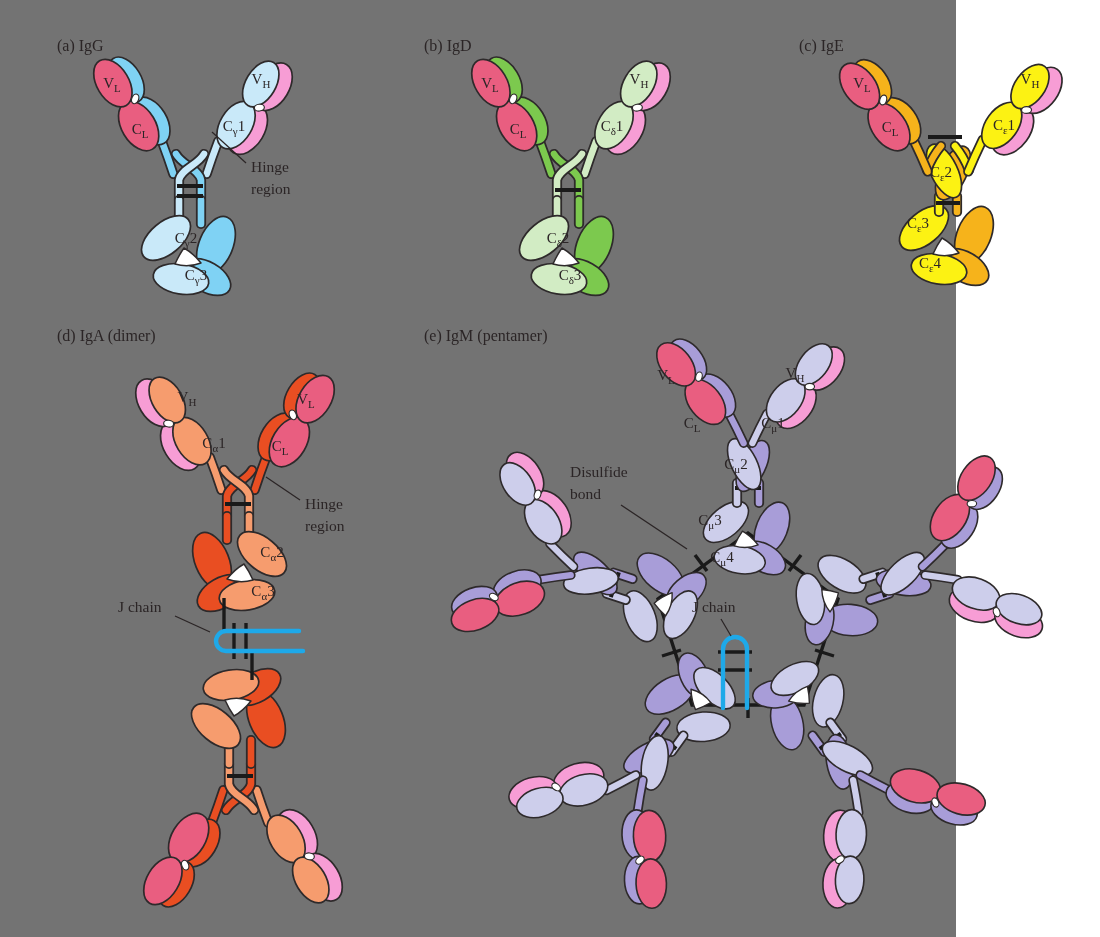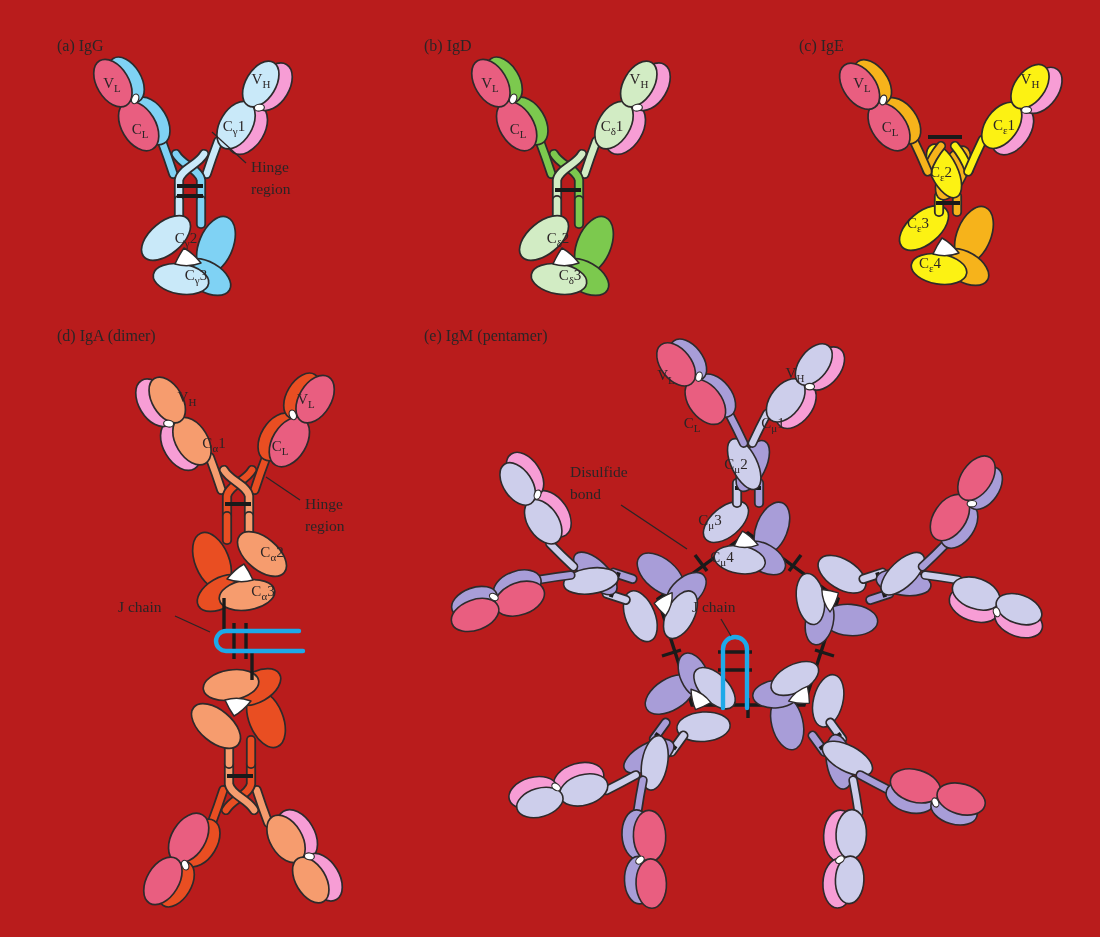--- a/index.html
+++ b/index.html
@@ -1,16 +1,16 @@
 <!DOCTYPE html>
 <html style="--c-outline: #2e2a2b; --c-bond: #1a1a1a; --c-text: #2b2526; --c-jchain: #1ea9e9; --c-lc_red: #e95e80; --c-lc_pink: #f79dd5; --c-igg_light: #c9e9f9; --c-igg_dark: #7fd2f4; --c-igd_light: #d2ecc4; --c-igd_dark: #7cc94e; --c-ige_light: #fcf213; --c-ige_dark: #f6b31b; --c-iga_light: #f69c6e; --c-iga_dark: #e94e22; --c-igm_light: #cdceeb; --c-igm_dark: #a89dd8;"><head>
 <meta charset="utf-8">
 <style>
   html,body{margin:0;padding:0;background:#ffffff;}
-  .stage{width:1100px;height:937px;position:relative;background:#b91c1c;}
+  .stage{width:956px;height:937px;position:relative;background:#737373;}
   svg text{font-family:"Liberation Serif","DejaVu Serif",serif;fill:var(--c-text,#2b2526);}
   .ttl{font-size:16px;}
   .dl{font-size:15px;}
   .dl .sub{font-size:11px;}
   .ann{font-size:15.5px;}
   
   .ehl{fill:var(--hl);stroke:var(--c-outline,#2e2a2b);stroke-width:1.7;}
   .ehd{fill:var(--hd);stroke:var(--c-outline,#2e2a2b);stroke-width:1.7;}
   .elr{fill:var(--c-lc_red,#e95e80);stroke:var(--c-outline,#2e2a2b);stroke-width:1.7;}
   .elp{fill:var(--c-lc_pink,#f79dd5);stroke:var(--c-outline,#2e2a2b);stroke-width:1.7;}

